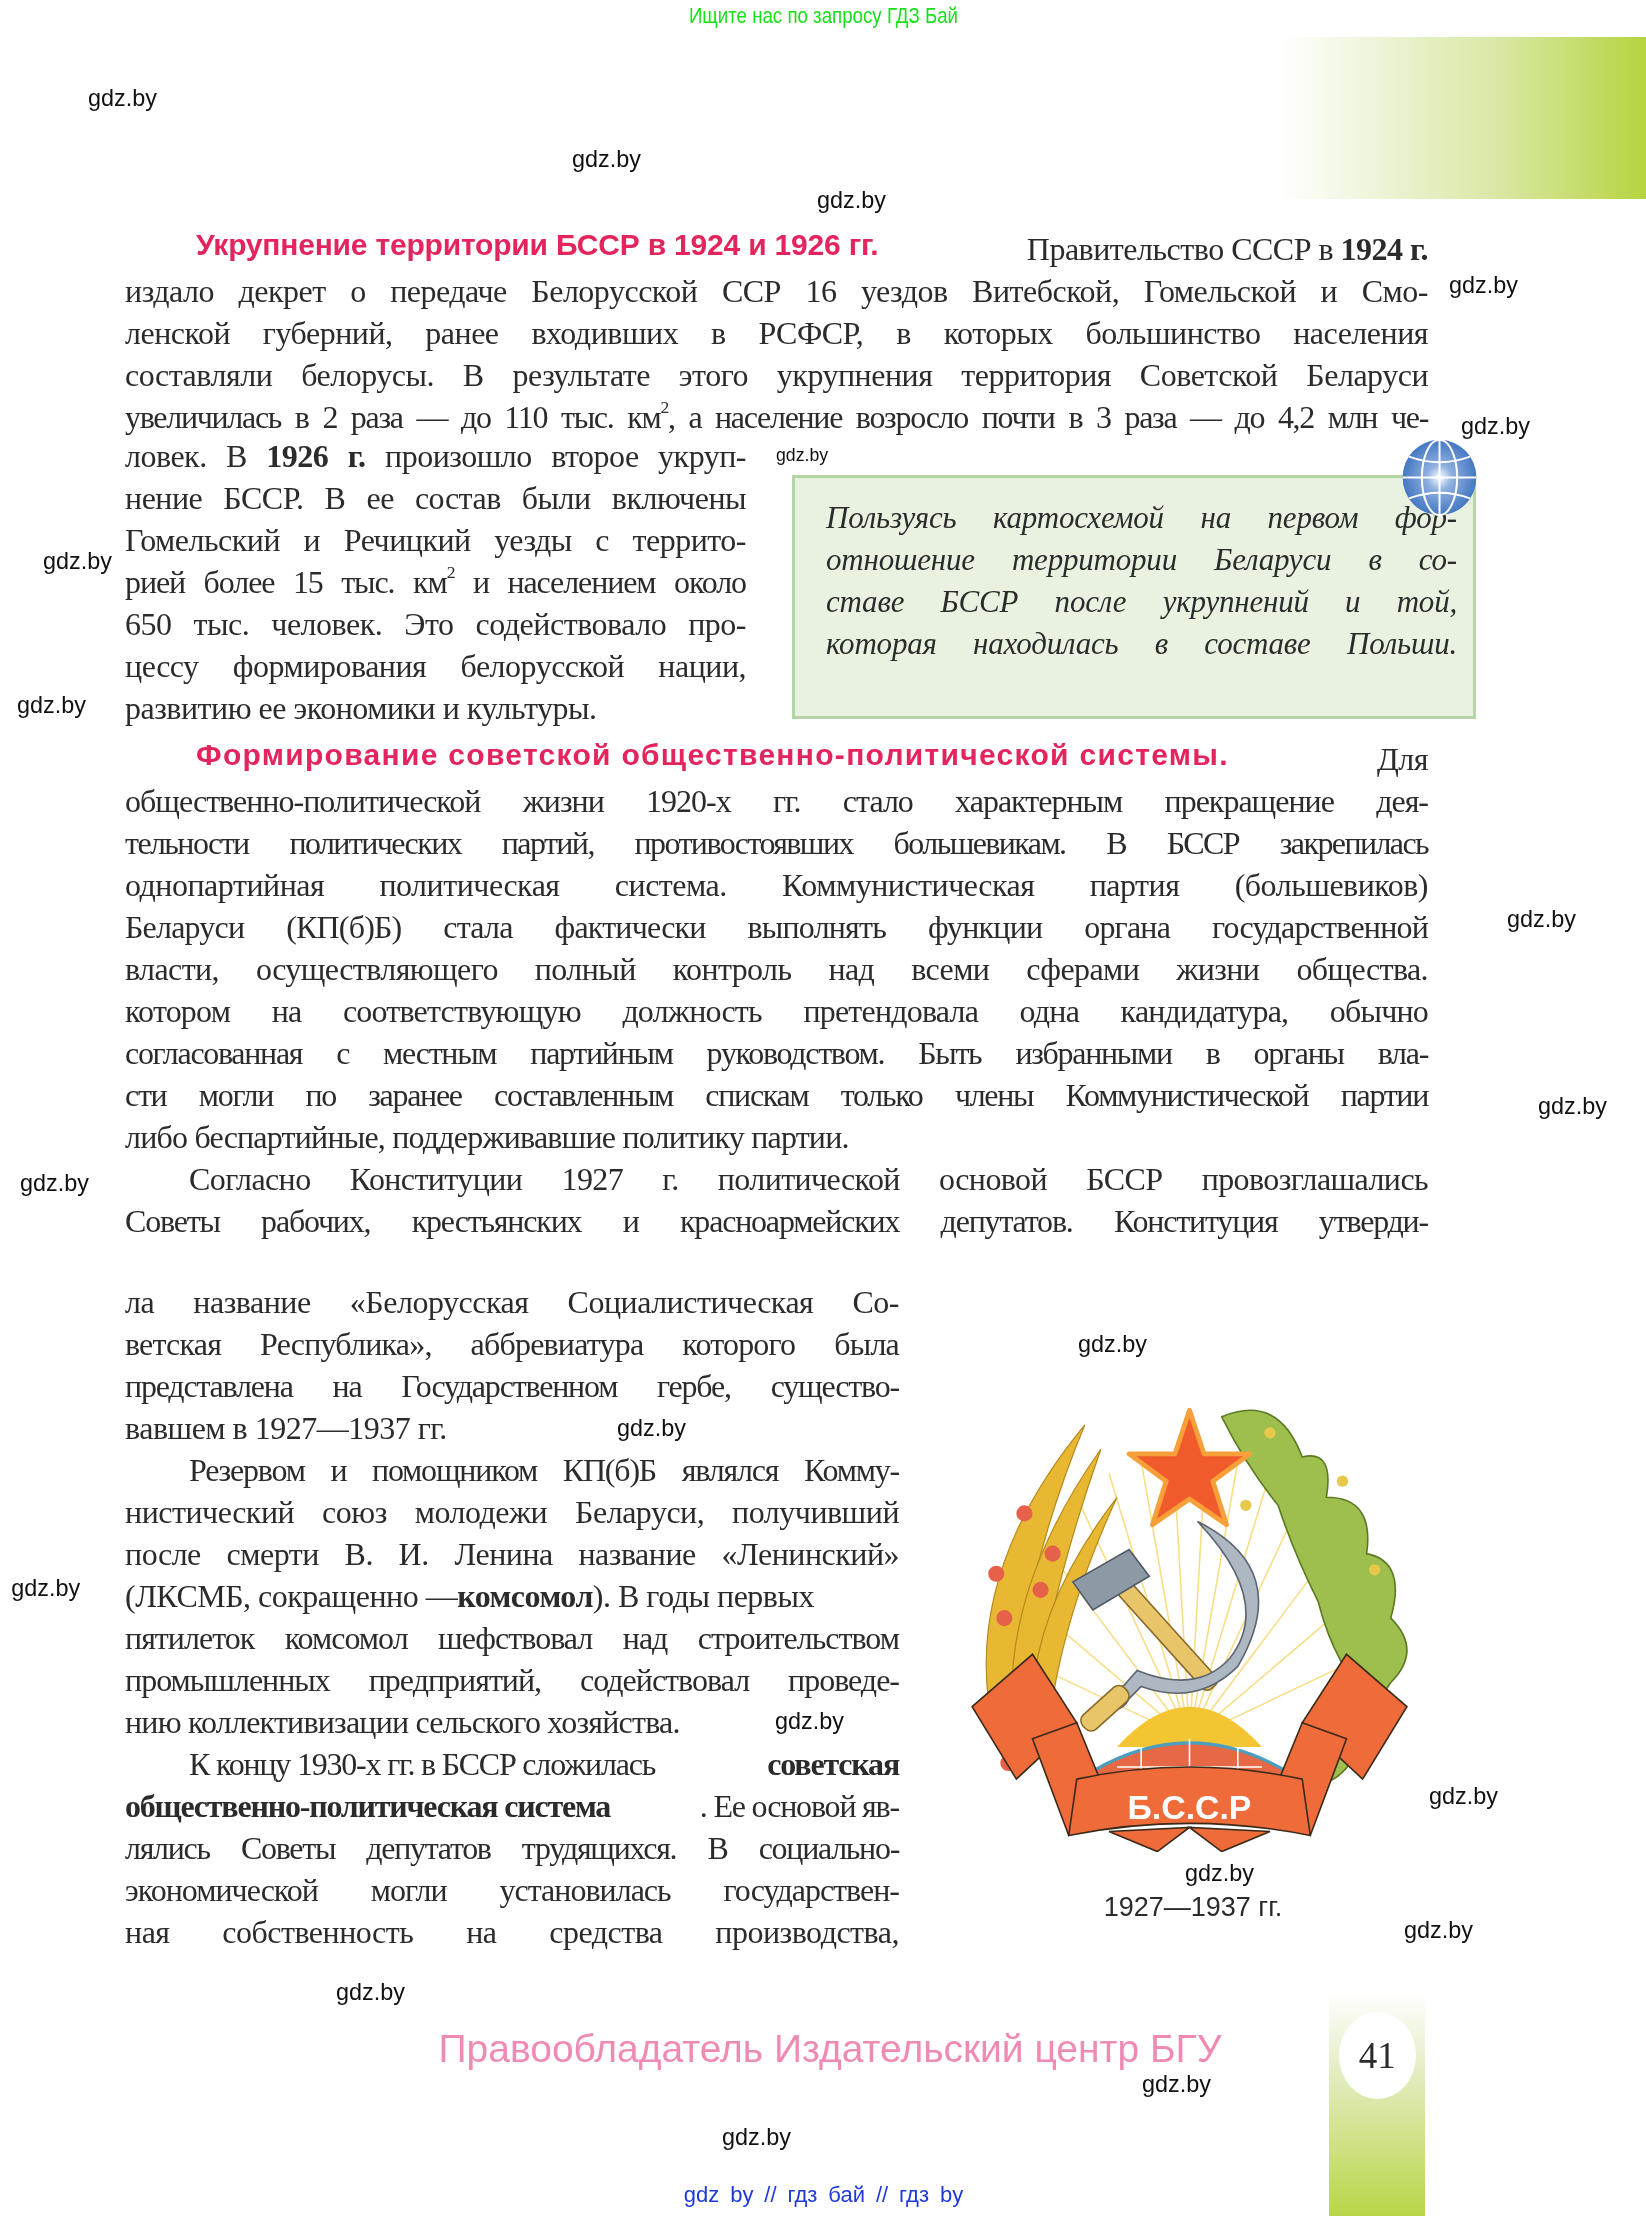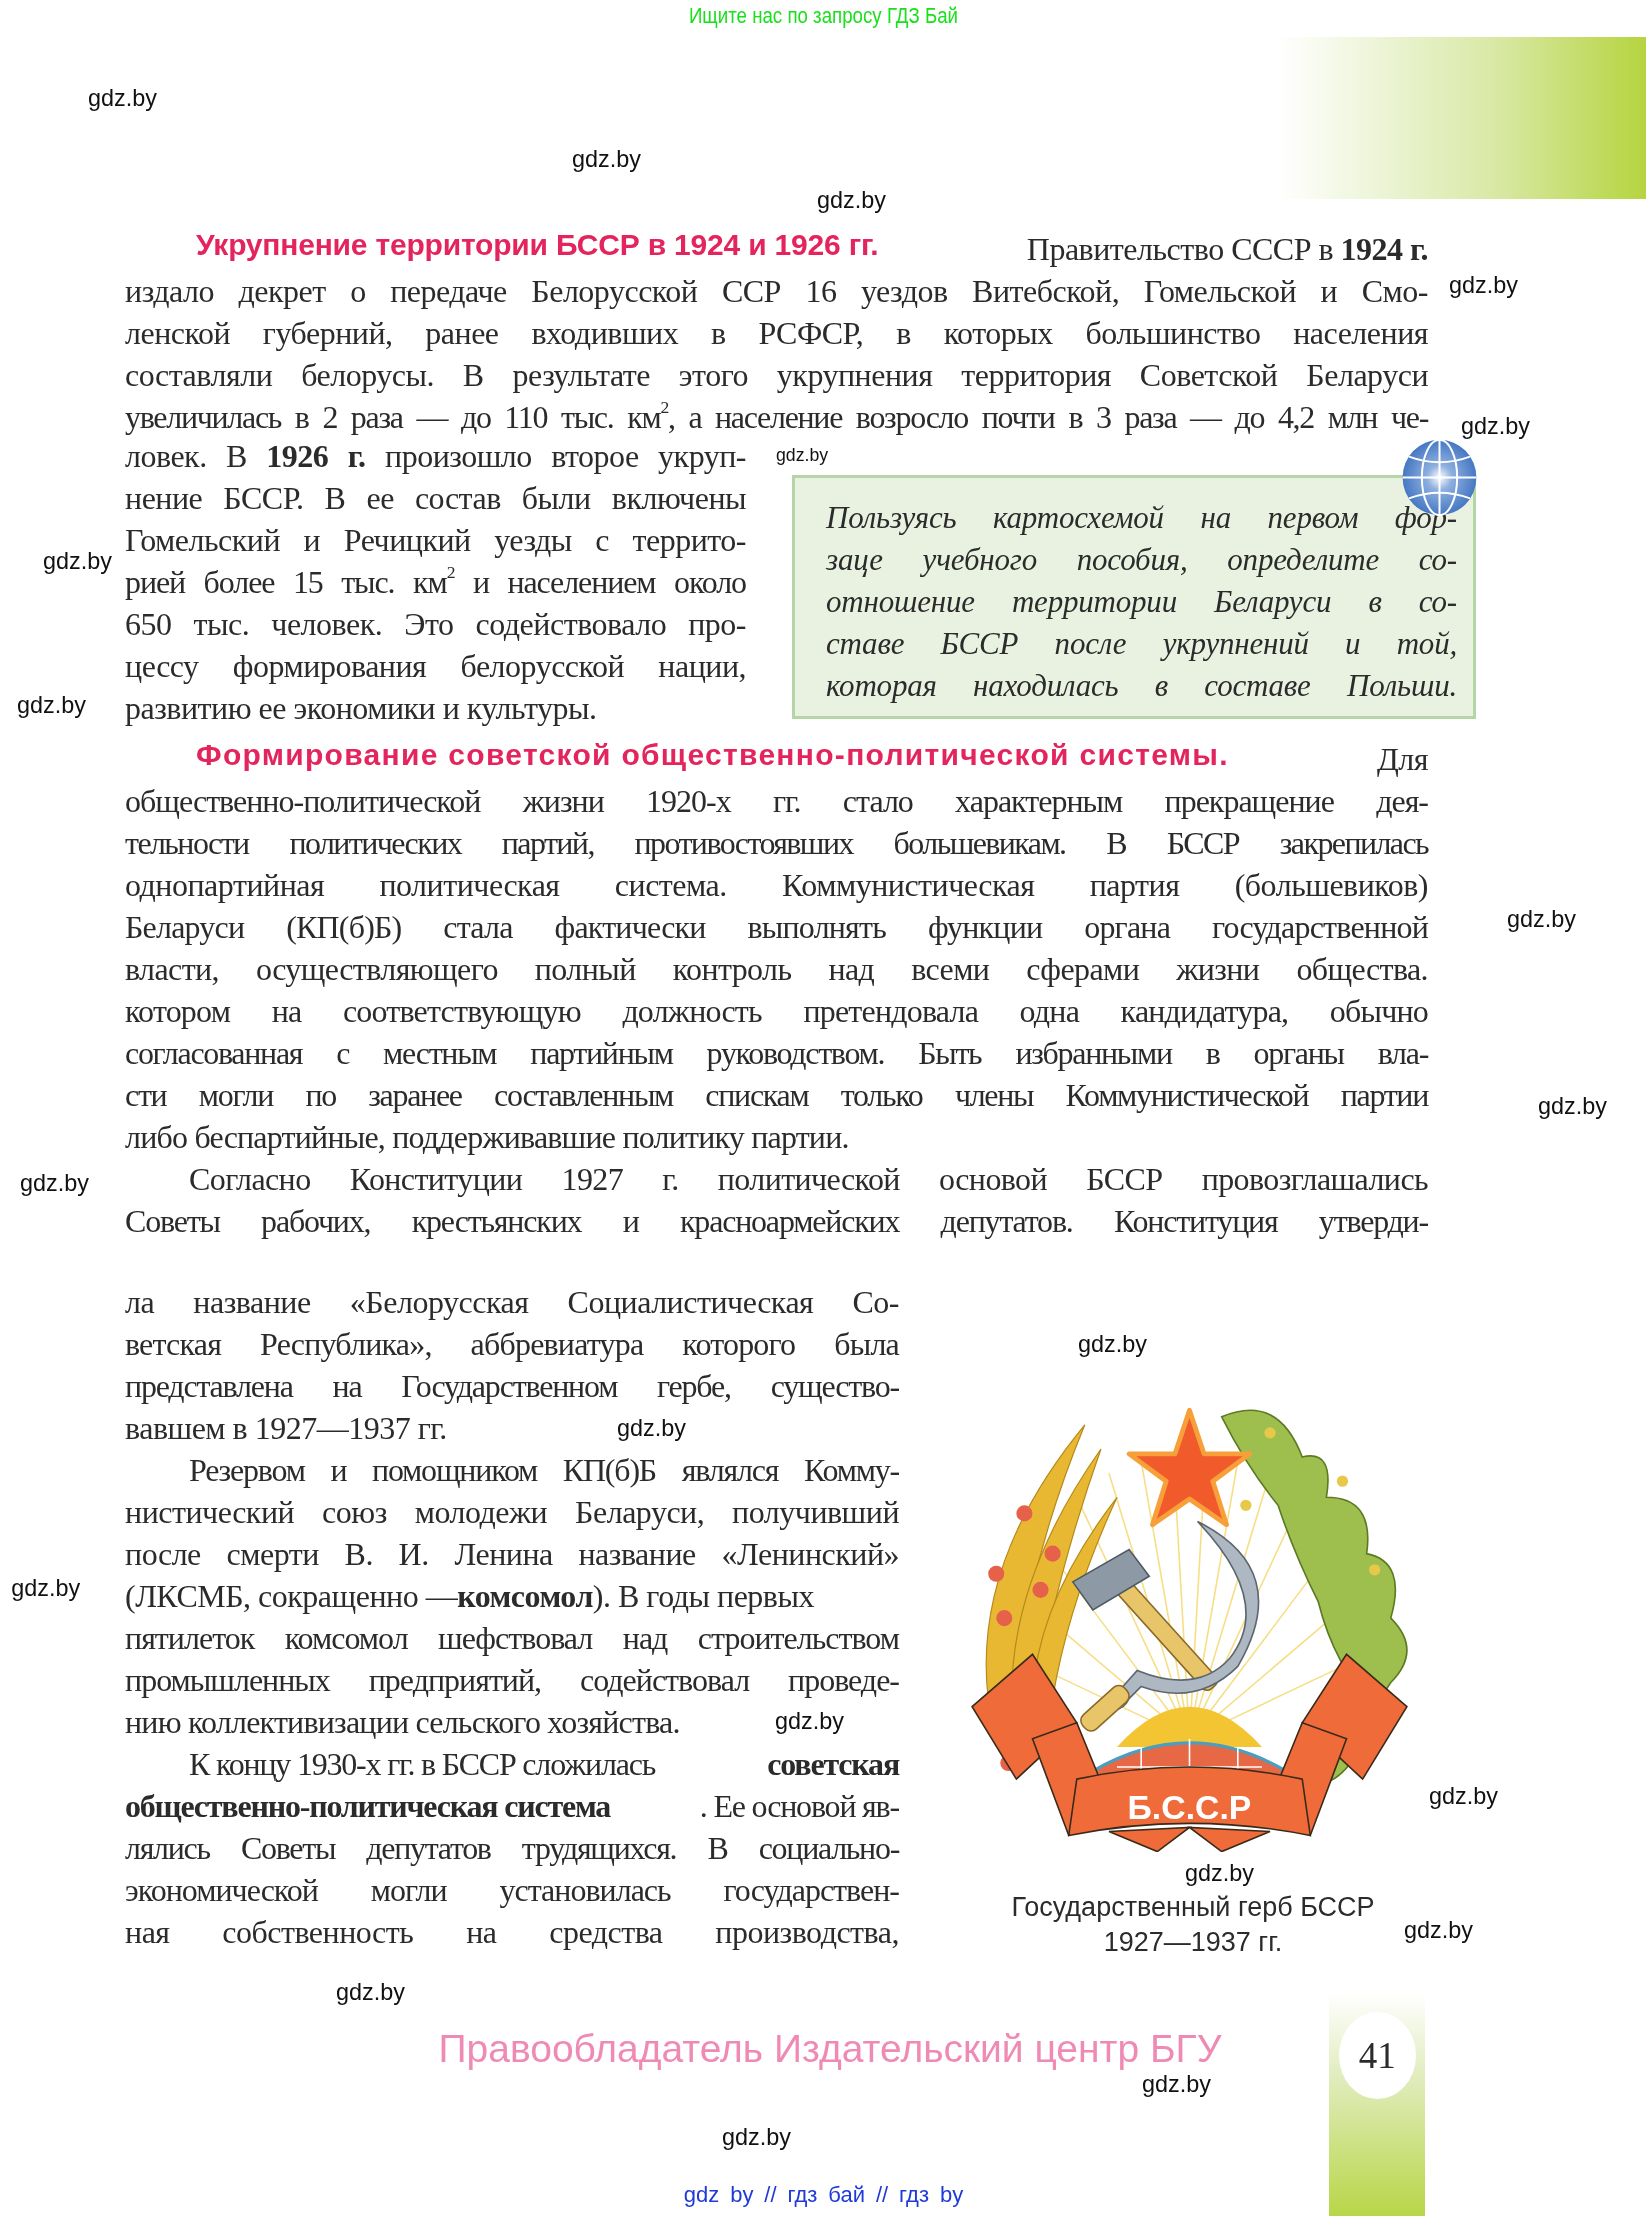--- a/index.html
+++ b/index.html
@@ -120,21 +120,20 @@
   <div class="txt para-line">Гомельский и Речицкий уезды с террито-</div>
   <div class="txt para-line" style="text-align:left; letter-spacing:-1.1px;"><span>рией более 15 тыс. км</span><sup>2</sup><span> и населением около</span></div>
   <div class="txt para-line">650 тыс. человек. Это содействовало про-</div>
   <div class="txt para-line">цессу формирования белорусской нации,</div>
   <div class="txt para-line" style="text-align:center; text-align-last:left;">развитию ее экономики и культуры.</div>
 </div>
 
 <div class="abs task-box">
   <div class="task-text">
     <div>Пользуясь картосхемой на первом фор-</div>
-    <div>заце учебного пособия, определите со-</div>
     <div>отношение территории Беларуси в со-</div>
     <div>ставе БССР после укрупнений и той,</div>
     <div>которая находилась в составе Польши.</div>
   </div>
 </div>
 <div class="abs globe">
   <svg width="77" height="77" viewBox="0 0 96 96">
     <defs>
       <radialGradient id="gg" cx="50%" cy="50%" r="55%">
         <stop offset="0%" stop-color="#ffffff"></stop>
@@ -274,21 +273,20 @@
       <path d="M485 470 L430 450 L385 560 L440 590 Z"></path>
       <path d="M150 520 Q290 490 430 520 L440 590 Q290 560 140 590 Z"></path>
       <path d="M190 585 L250 610 L290 580 Z"></path>
       <path d="M390 585 L330 610 L290 580 Z"></path>
     </g>
     <text x="290" y="570" text-anchor="middle" font-family="Liberation Sans, sans-serif" font-weight="bold" font-size="42" fill="#ffffff">Б.С.С.Р</text>
   </svg>
 </div>
 
 <div class="abs caption">
-  <div>Государственный герб БССР</div>
   <div>1927—1937 гг.</div>
 </div>
 
 <div class="abs rights">Правообладатель Издательский центр БГУ</div>
 <div class="abs page-tab">
   <div class="page-circle">41</div>
 </div>
 <div class="abs footer-links">gdz by  //  гдз бай  //  гдз by</div>
 
 

